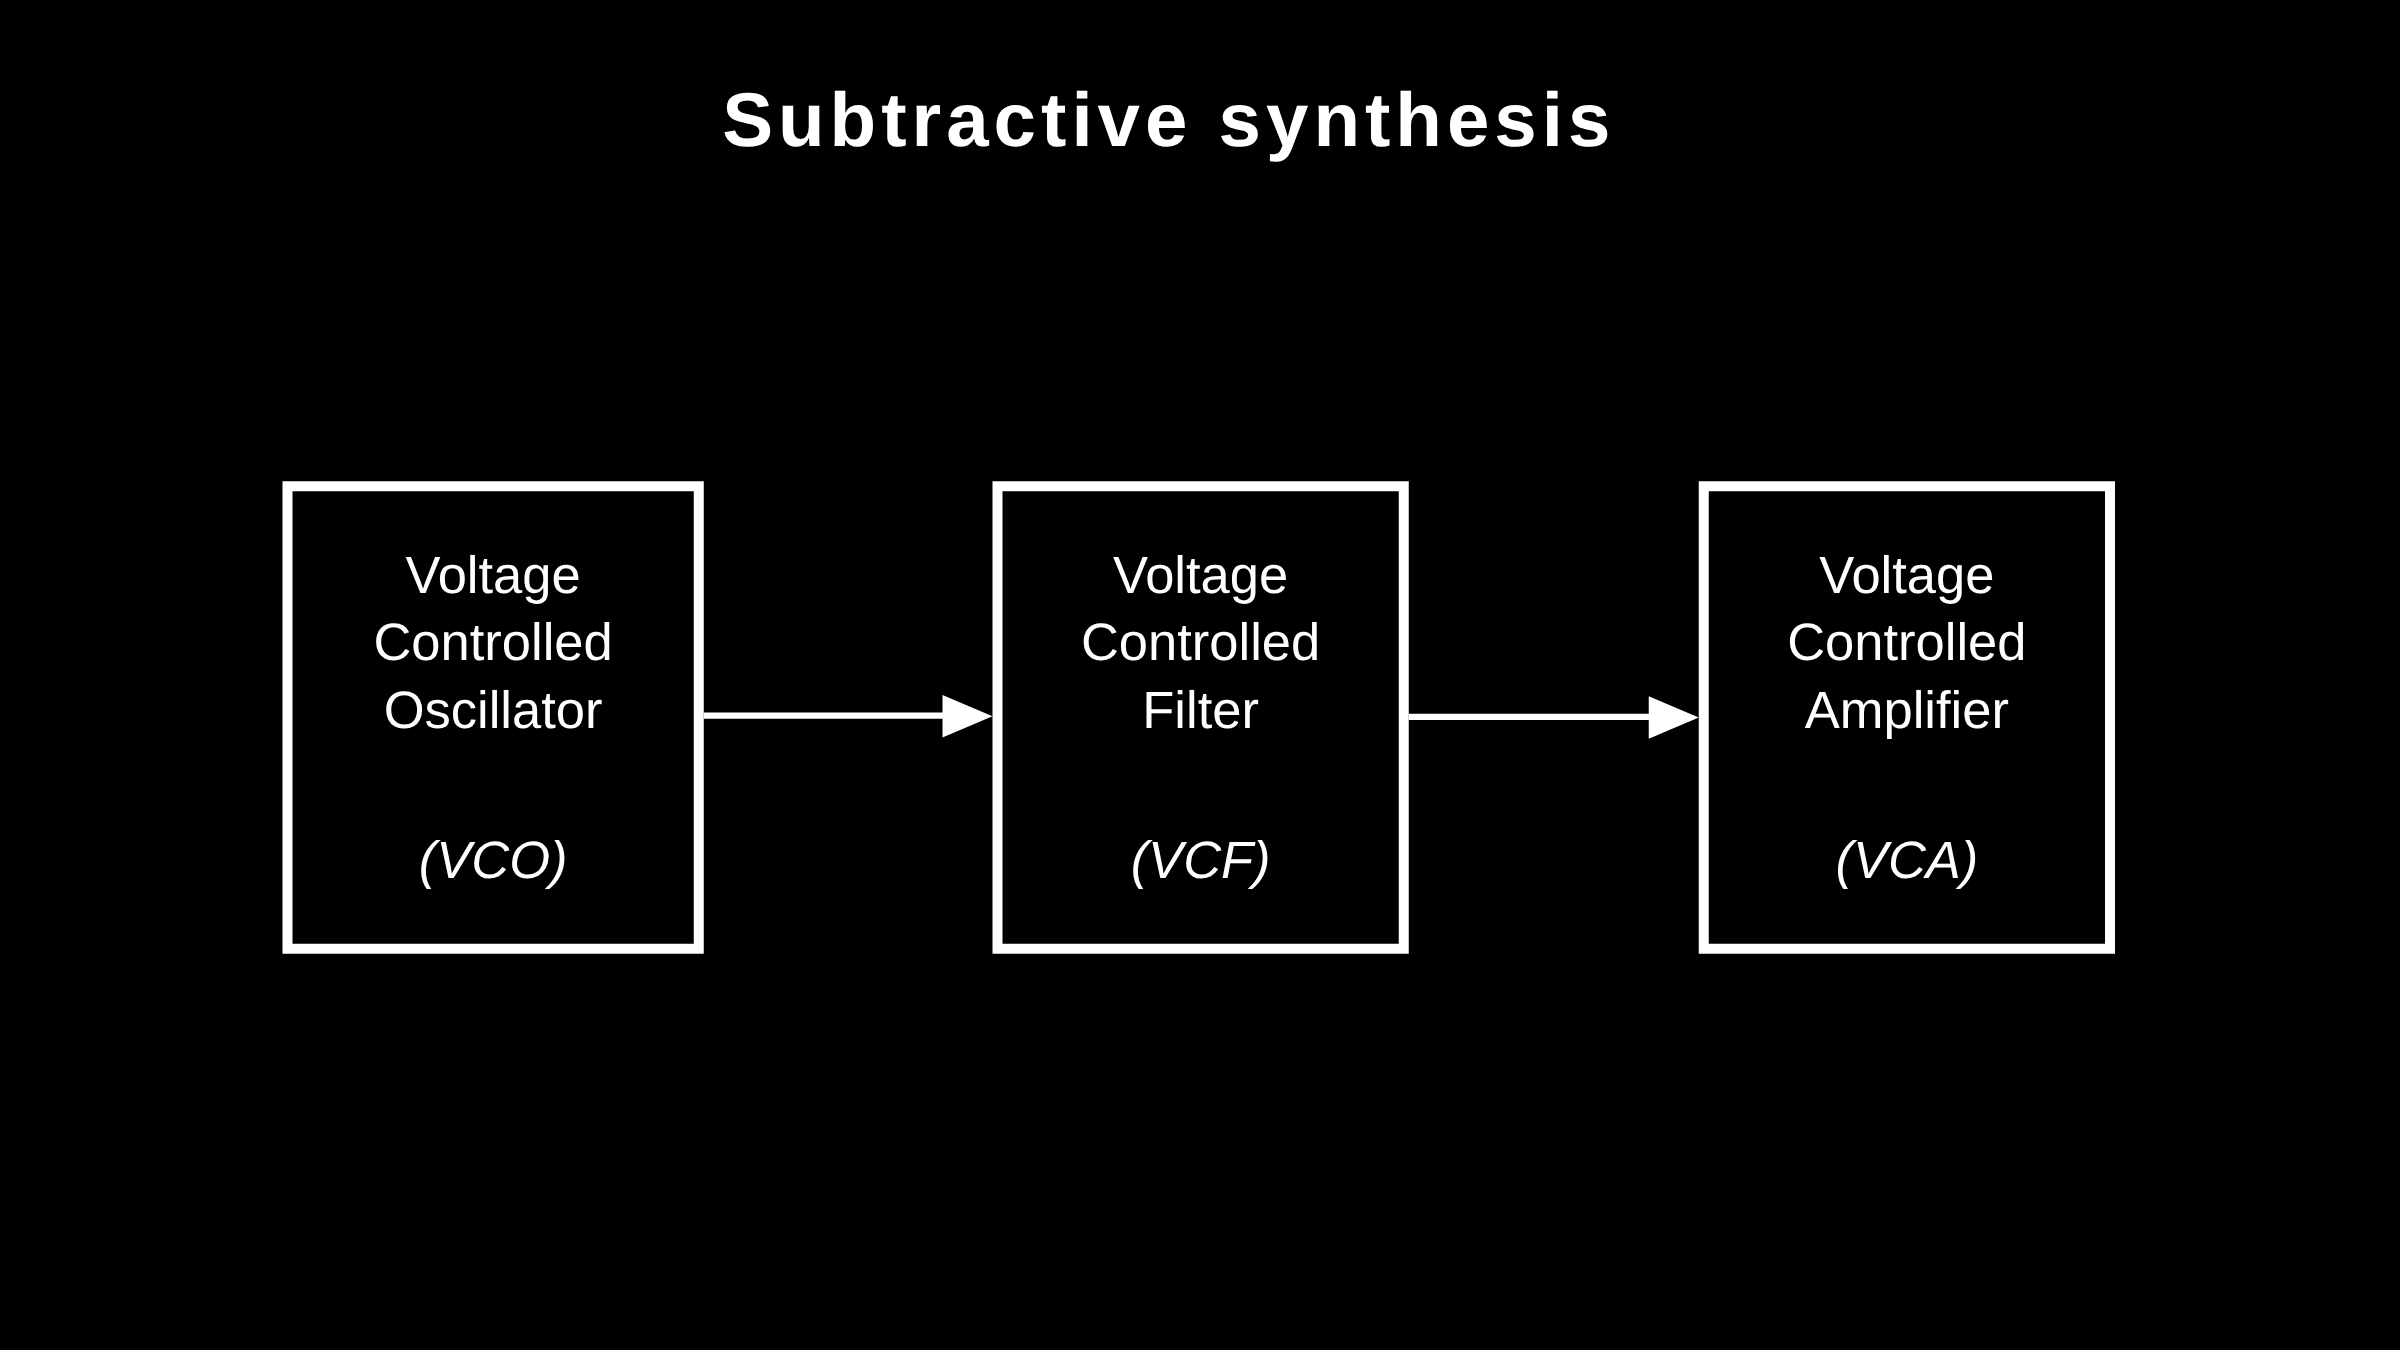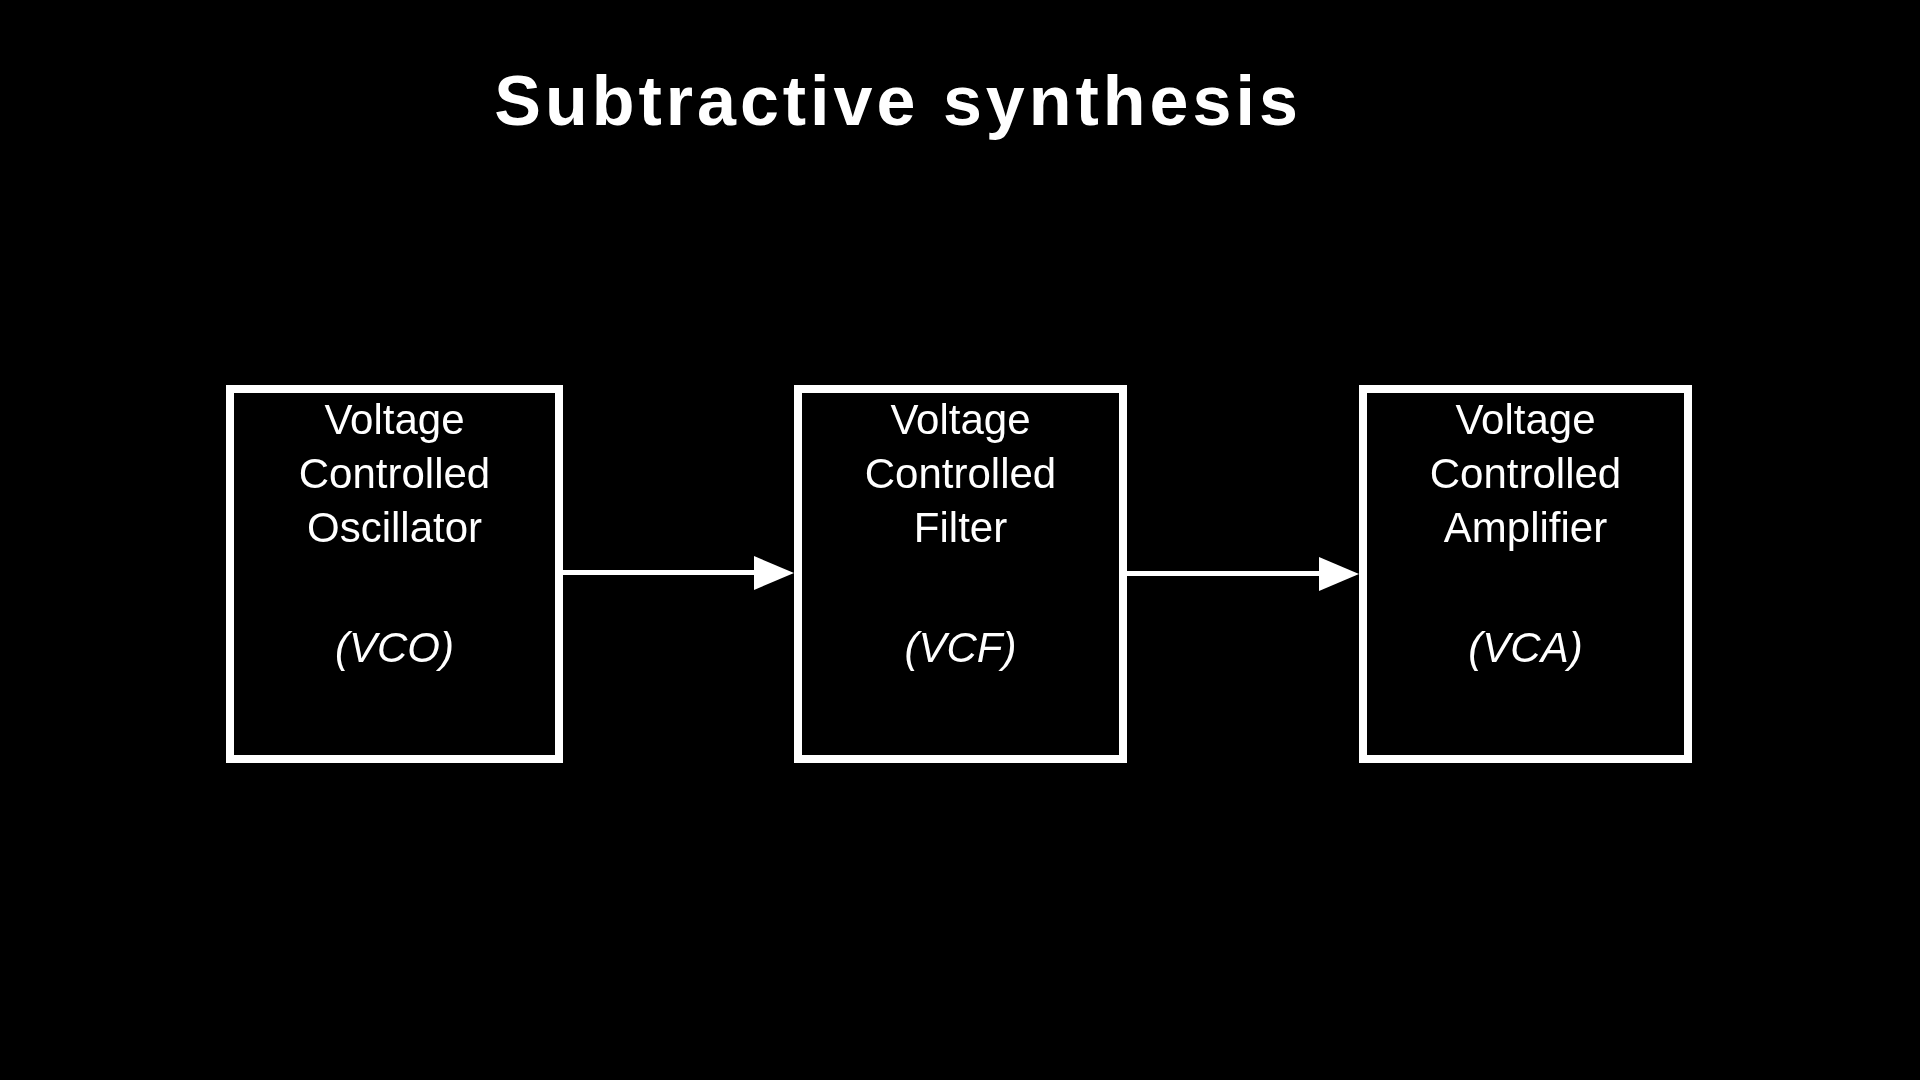--- a/index.html
+++ b/index.html
@@ -17,38 +17,39 @@
   .slide {
     position: relative;
     width: 1920px;
     height: 1080px;
     background: var(--bg, #000);
     color: var(--fg, #fff);
   }
   .slide-title {
     position: absolute;
     top: 66px;
-    left: 898px;
+    left: 935px;
     transform: translateX(-50%);
-    font-size: 70px;
+    font-size: 61px;
     line-height: 1;
     font-weight: bold;
     letter-spacing: 4px;
     white-space: nowrap;
     color: var(--fg, #fff);
   }
   .node-box {
     position: absolute;
     top: 385px;
     height: 378px;
     border: 8px solid var(--fg, #fff);
     background: var(--bg, #000);
     display: flex;
     flex-direction: column;
     align-items: center;
+    justify-content: center;
     text-align: center;
   }
   .box-vco { left: 226px; width: 337px; }
   .box-vcf { left: 794px; width: 333px; }
   .box-vca { left: 1359px; width: 333px; }
   .node-name {
     font-size: 42px;
     line-height: 54px;
     white-space: pre-line;
     color: var(--fg, #fff);

